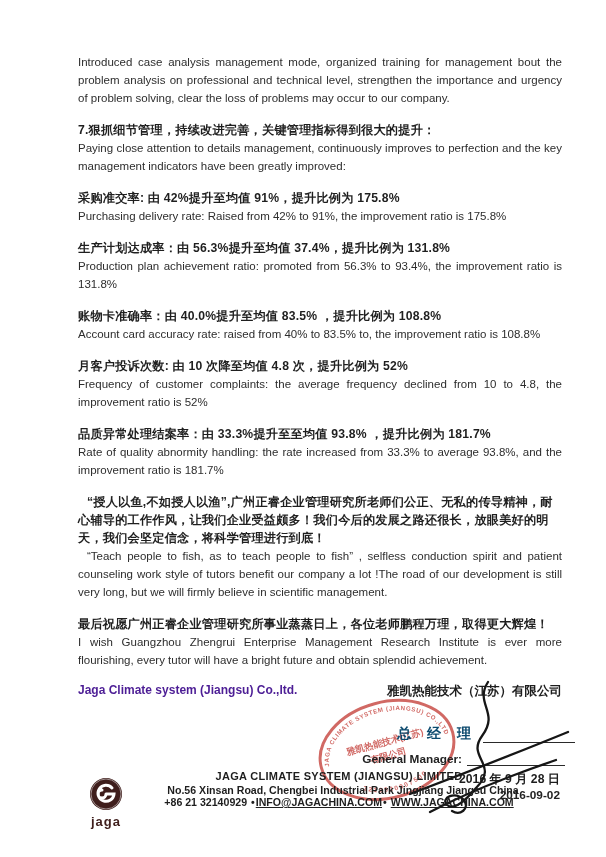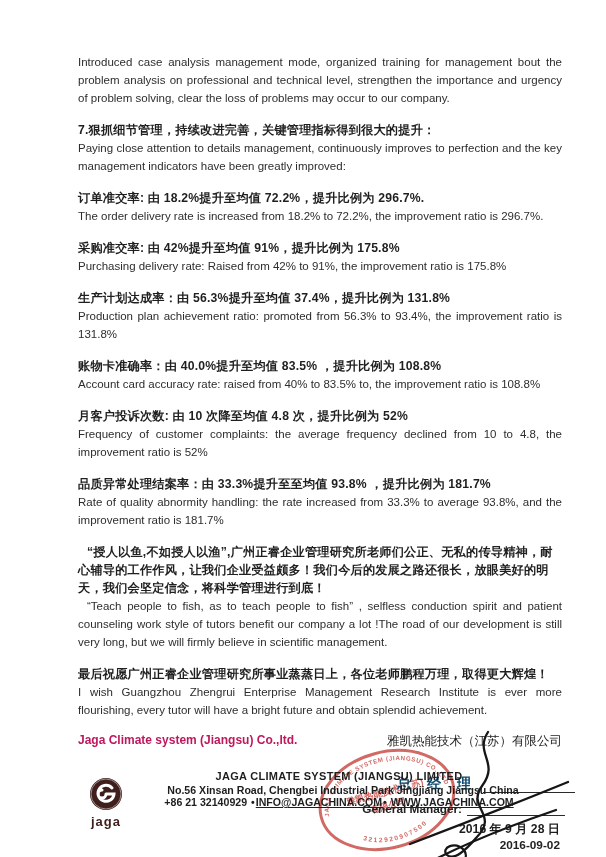--- a/index.html
+++ b/index.html
@@ -10,22 +10,22 @@
   }
   .content { position:absolute; left:78px; top:53px; width:484px; }
   p { margin:0; }
   .en { font-size:11.5px; line-height:18px; text-align:justify; color:#2d2d2d; }
   .zh { font-size:12.2px; line-height:18px; font-weight:600; color:#1f1f1f; letter-spacing:.2px; }
   .block { margin-bottom:14px; }
   .quote .zh, .quote .en { text-indent:9px; }
 
   
   .sig-area { position:relative; height:132px; margin-top:4px; }
-  .sig-company-zh { position:absolute; right:0; top:6; font-size:12.5px; font-weight:400; color:#1d1d1d; }
-  .sig-company-en { position:absolute; right:4; top:24; font-size:12px; font-weight:600; color:#be185d; }
+  .sig-company-zh { position:absolute; right:0; top:6; font-size:12.5px; font-weight:700; color:#1d1d1d; }
+  .sig-company-en { position:absolute; right:4; top:24; font-size:12px; font-weight:600; color:#4c1d95; }
   .sig-row { position:absolute; display:flex; align-items:flex-end; }
   .sig-row-zh { right:-13px; top:42px; }
   .sig-row-en { right:-3px; top:68px; }
   .sig-label-zh { font-size:14px; font-weight:700; letter-spacing:6px; color:#0c4a6e; }
   .sig-label-en { font-size:11.8px; font-weight:600; color:#222;text-align:right; }
   .sig-line { display:inline-block; border-bottom:1.6px solid #2a2a2a; height:14px; }
   .sig-line.l1 { width:92px; margin-left:6px; }
   .sig-line.l2 { width:98px; margin-left:5px; }
   .sig-date-zh { position:absolute; right:2px; top:88px; font-size:12.2px; font-weight:600; color:#1d1d1d; }
   .sig-date-num { position:absolute; right:2px; top:105px; font-size:11.8px; font-weight:600; color:#222; }
@@ -49,24 +49,20 @@
 <div class="page">
   <div class="content">
 
     <p class="en block">Introduced case analysis management mode, organized training for management bout the problem analysis on professional and technical level, strengthen the importance and urgency of problem solving, clear the loss of problems may occur to our company.</p>
 
     <div class="block">
       <p class="zh">7.狠抓细节管理，持续改进完善，关键管理指标得到很大的提升：</p>
       <p class="en">Paying close attention to details management, continuously improves to perfection and the key management indicators have been greatly improved:</p>
     </div>
 
-    <div class="block">
-      <p class="zh">订单准交率: 由 18.2%提升至均值 72.2%，提升比例为 296.7%.</p>
-      <p class="en">The order delivery rate is increased from 18.2% to 72.2%, the improvement ratio is 296.7%.</p>
-    </div>
 
     <div class="block">
       <p class="zh">采购准交率: 由 42%提升至均值 91%，提升比例为 175.8%</p>
       <p class="en">Purchasing delivery rate: Raised from 42% to 91%, the improvement ratio is 175.8%</p>
     </div>
 
     <div class="block">
       <p class="zh">生产计划达成率：由 56.3%提升至均值 37.4%，提升比例为 131.8%</p>
       <p class="en">Production plan achievement ratio: promoted from 56.3% to 93.4%, the improvement ratio is 131.8%</p>
     </div>

